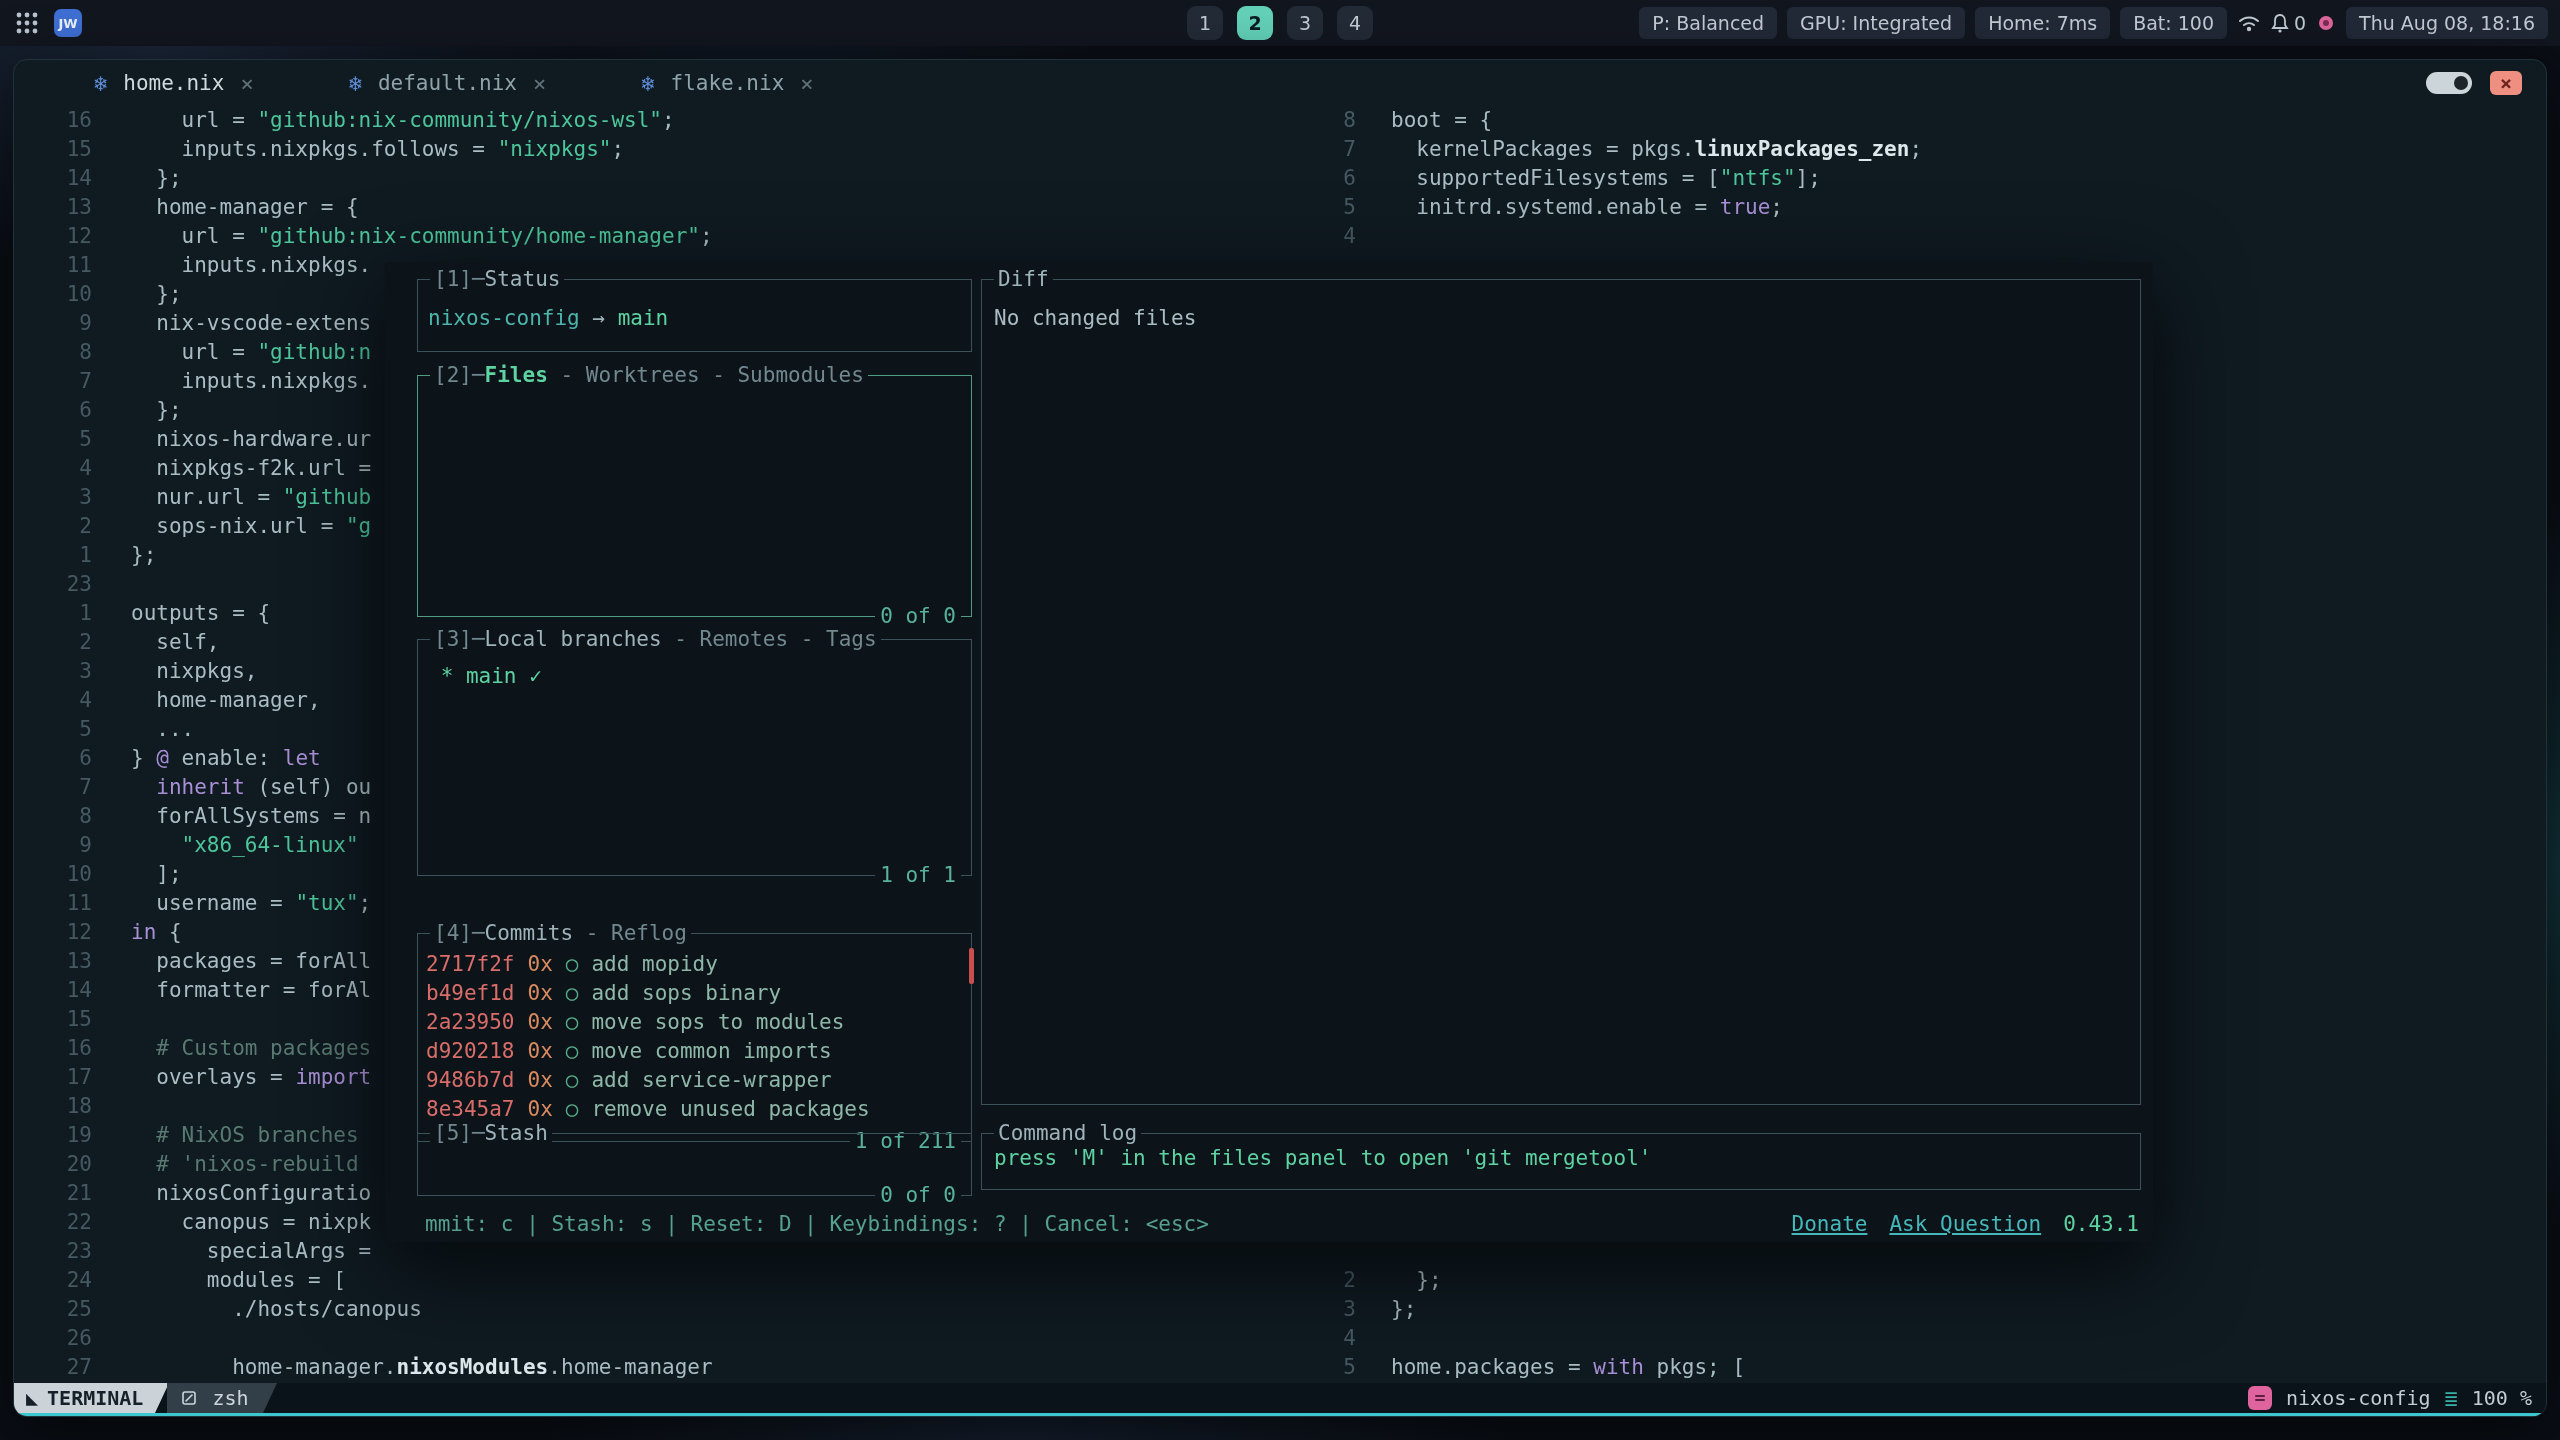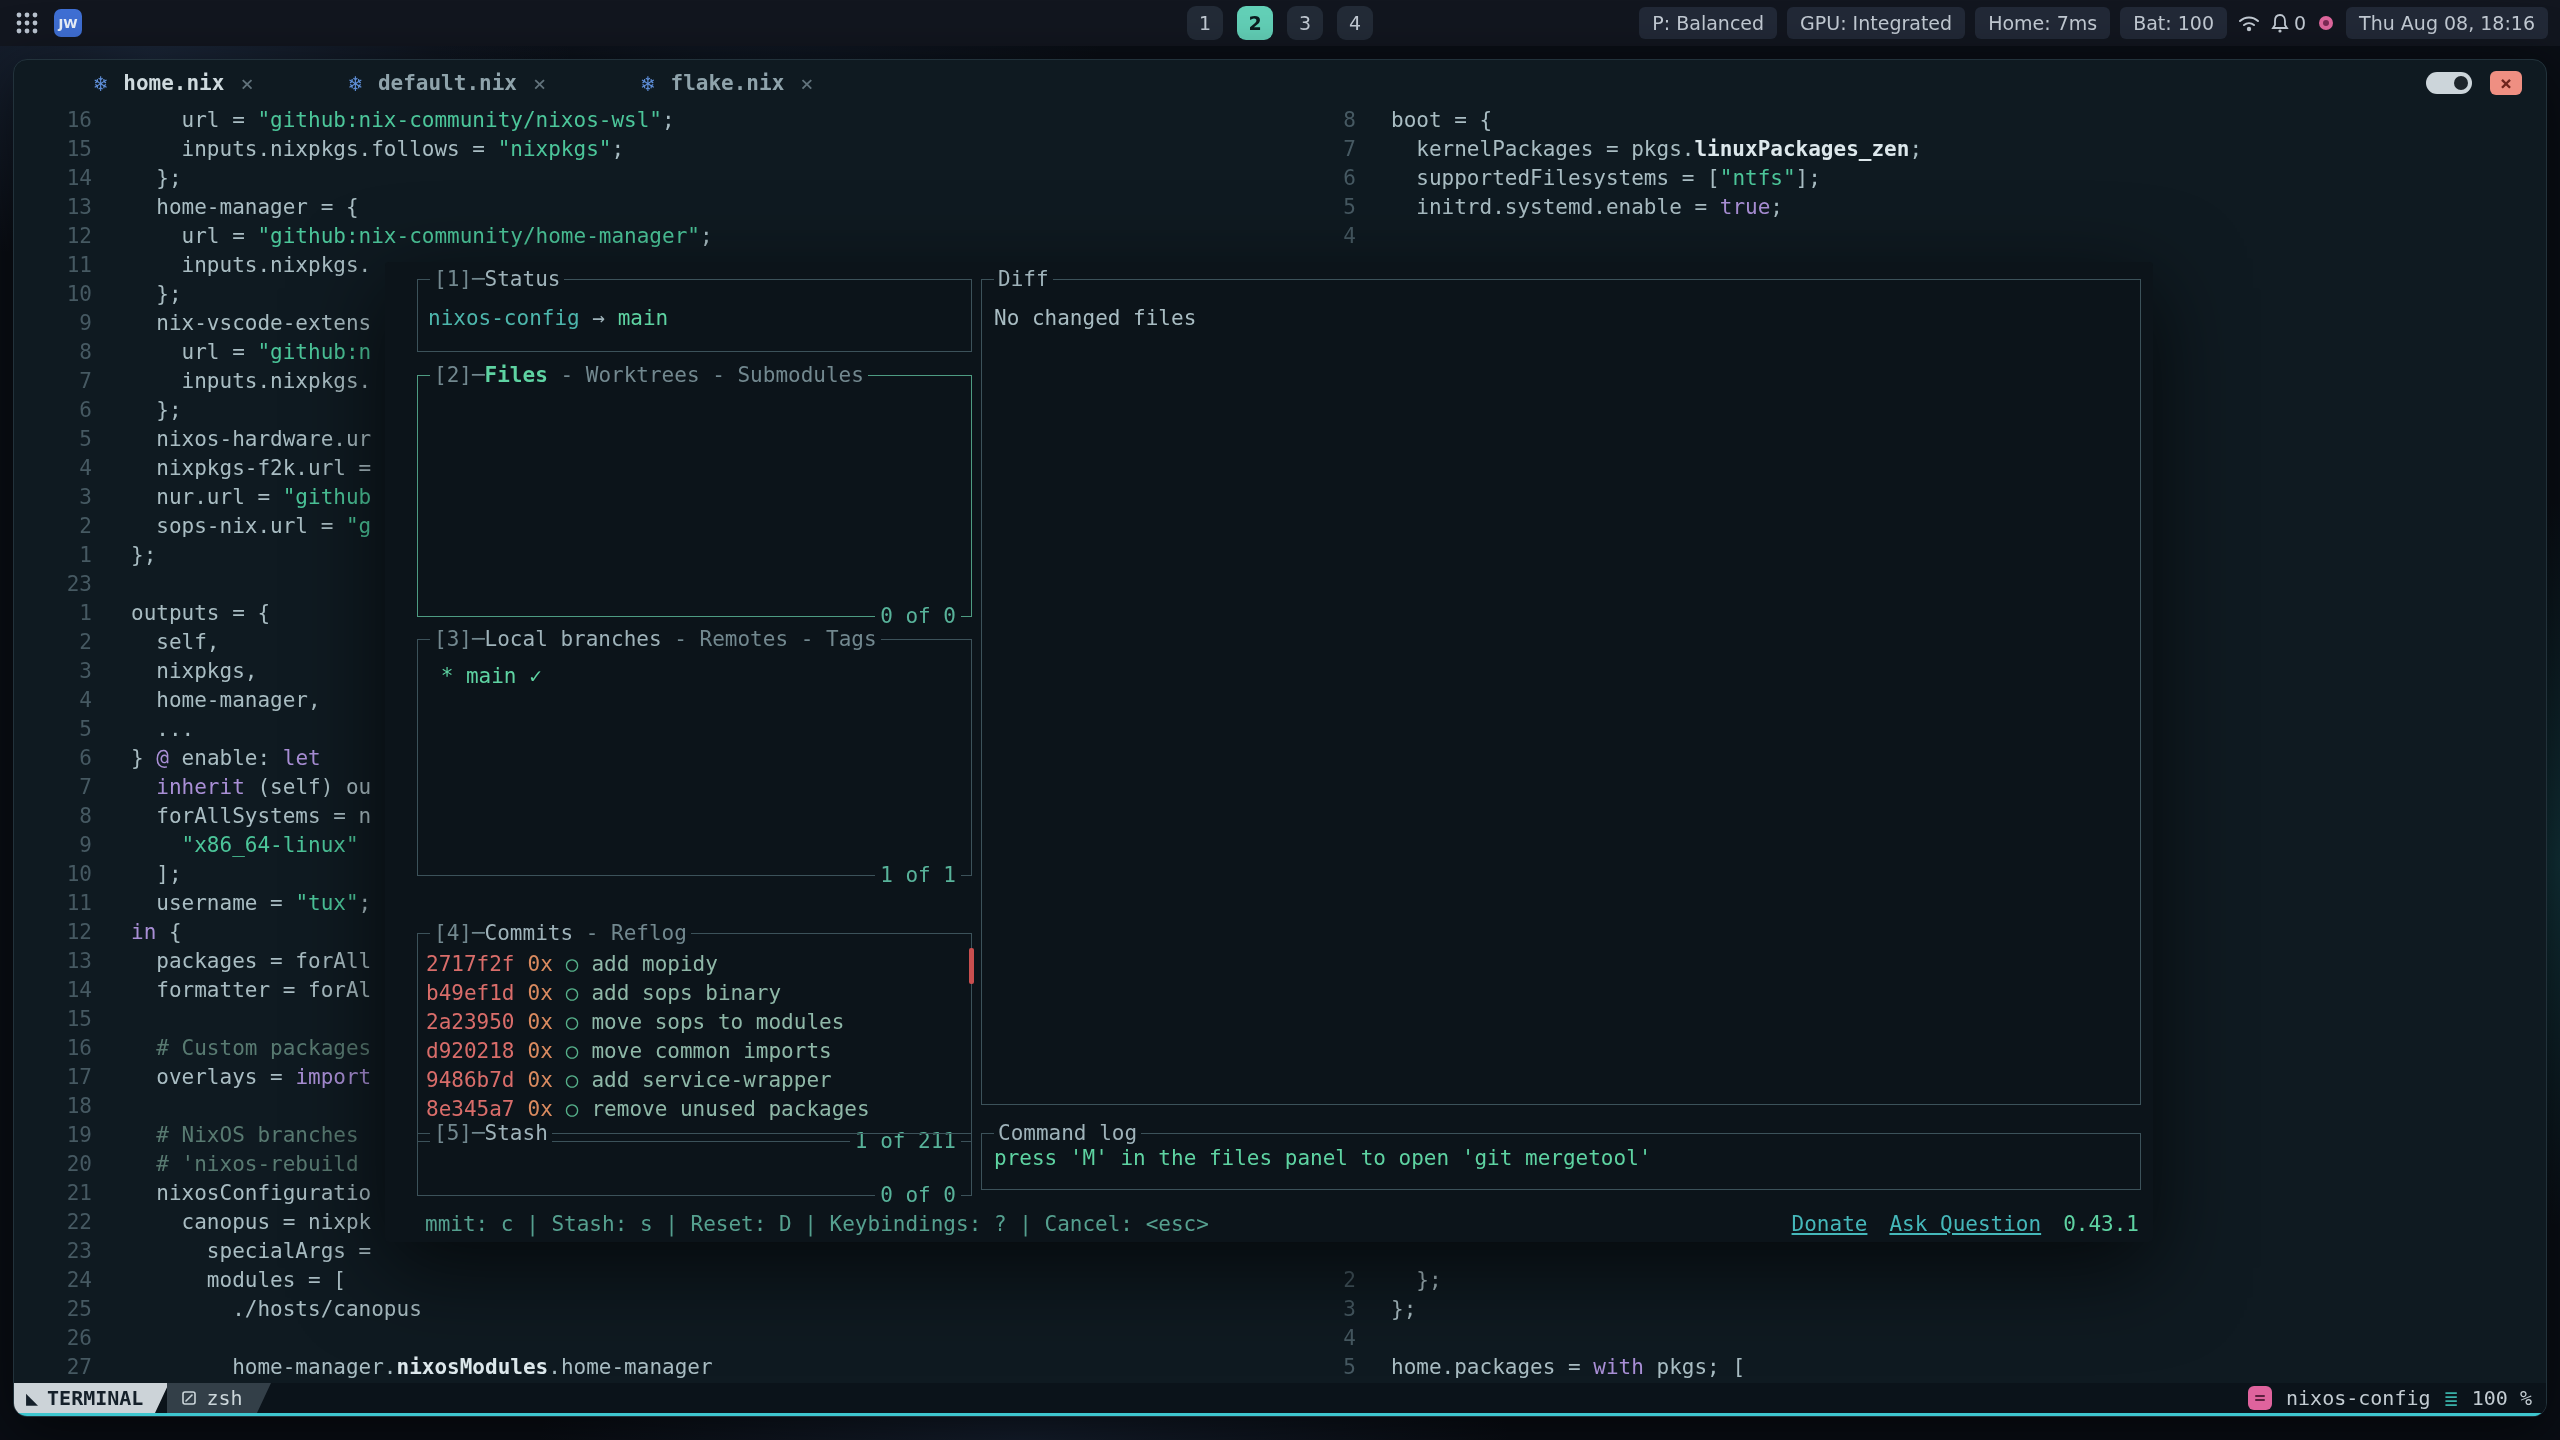--- a/index.html
+++ b/index.html
@@ -36,21 +36,21 @@
   
   .window {
     position:absolute; left:13px; top:59px; width:2534px; height:1358px;
     background:#0f1a21; border:1px solid #22323b; border-radius:14px;
     box-shadow:0 14px 60px rgba(0,0,0,.6); overflow:hidden;
   }
   .tabbar { height:46px; display:flex; align-items:center; padding-left:80px; position:relative;
     font-family:"DejaVu Sans Mono", monospace; font-size:21px; }
   .tab { display:flex; align-items:center; gap:16px; margin-right:95px; cursor:pointer; }
   .tab-icon { color:#5f8fd9; font-size:22px; }
-  .tab-label { color:#8fa3ab;font-weight:bold; }
+  .tab-label { color:#8fa3ab; }
   .tab.active .tab-label { color:#cfdade; }
   .tab-close { color:#61727b; font-size:22px; }
   .win-controls { position:absolute; right:24px; top:11px; display:flex; align-items:center; gap:18px; }
   .toggle-pill { width:46px; height:22px; border-radius:11px; background:#ccd5da; position:relative; cursor:pointer; }
   .toggle-pill .dot { position:absolute; right:4px; top:4px; width:14px; height:14px; border-radius:50%; background:#1d252b; }
   .close-btn { width:32px; height:24px; border-radius:6px; background:#ef8f82; color:#6e241d;
     display:flex; align-items:center; justify-content:center; font-size:20px; font-weight:bold; cursor:pointer; }
 
   
   .editor { position:absolute; top:46px; left:0; right:0; bottom:33px;
@@ -100,21 +100,21 @@
   .kb-link { color:#45b8ba; text-decoration:underline; cursor:pointer; }
   .kb-version { color:#5ed3a2; }
 
   
   .statusbar { position:absolute; left:0; right:0; bottom:3px; height:30px; background:#0b131a;
     display:flex; align-items:center; font-family:"DejaVu Sans Mono", monospace; font-size:20px; }
   .bottom-accent { position:absolute; left:0; right:0; bottom:0; height:3px; background:#3ec6cf; }
   .sb-seg1 { background:#ccd3d8; color:#15202a; font-weight:bold; height:30px;
     display:flex; align-items:center; gap:9px; padding:0 12px; }
   .sb-sep1 { width:0; height:0; border-top:30px solid #ccd3d8; border-right:14px solid transparent; }
-  .sb-seg2 { background:#333f48; color:#ccd6da; height:30px; display:flex; align-items:center; gap:9px; padding:0 14px; margin-left:-2px; }
+  .sb-seg2 { background:#333f48; color:#ccd6da; height:30px; display:flex; align-items:center; gap:15px; padding:0 14px; margin-left:-2px; }
   .sb-sep2 { width:0; height:0; border-top:30px solid #333f48; border-right:14px solid transparent; }
   .sb-right { margin-left:auto; display:flex; align-items:center; gap:14px; padding-right:14px; color:#c3ccd2; }
   .sb-badge { width:24px; height:24px; border-radius:6px; background:#df639d; display:flex; align-items:center; justify-content:center; }
   .sb-lines { color:#39b0a8; font-size:22px; }
 </style>
 </head>
 <body>
 
 <div class="topbar">
   <div class="tb-left">

